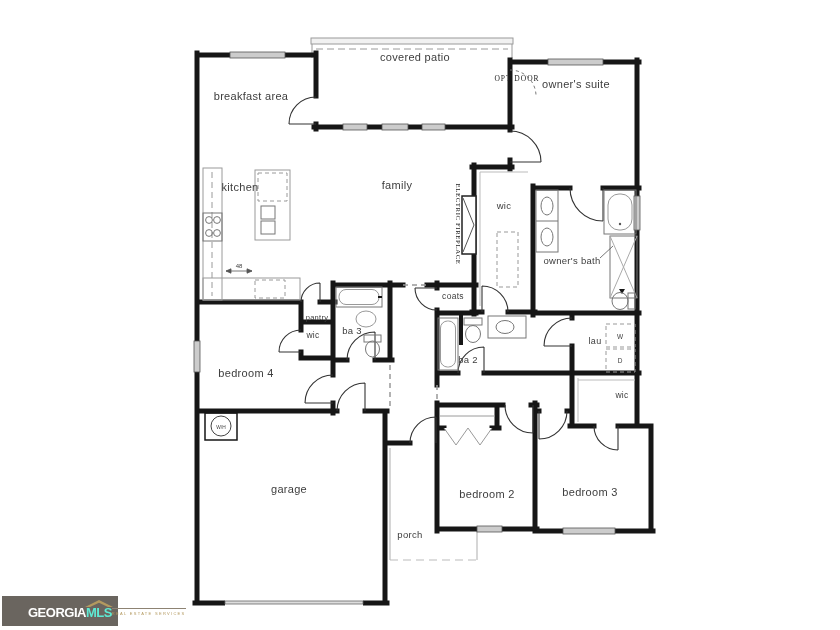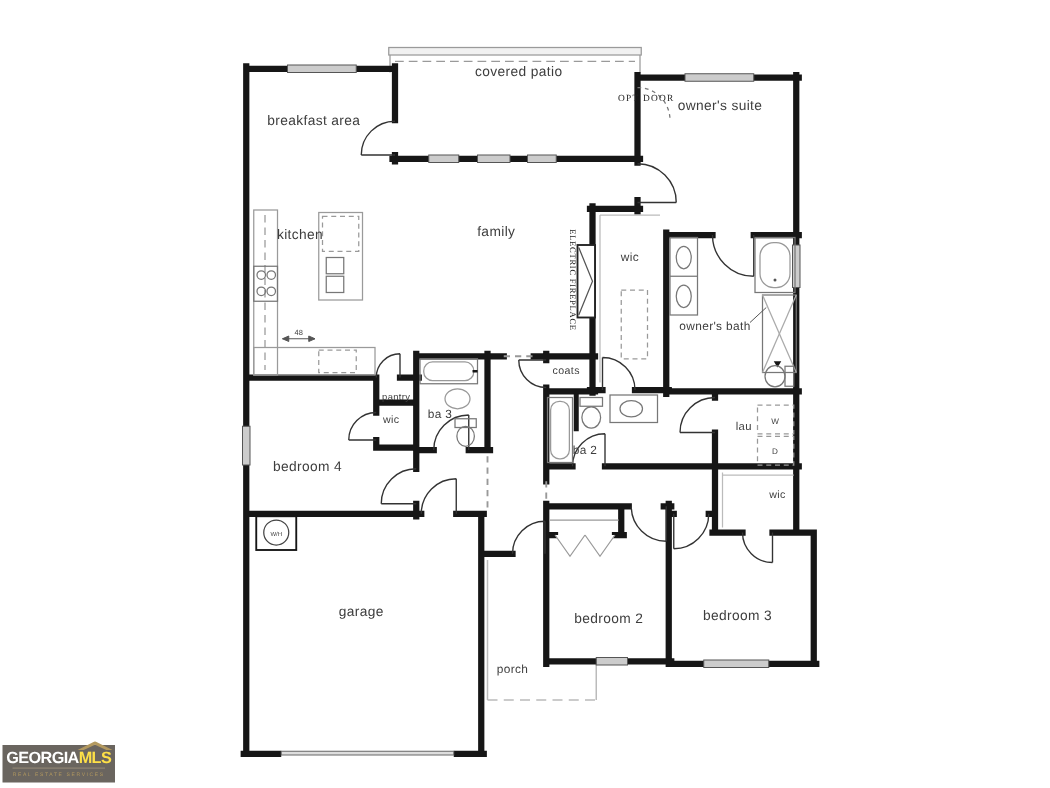--- a/index.html
+++ b/index.html
@@ -2,24 +2,24 @@
 <html><head>
 <meta charset="utf-8">
 <style>
   html,body{margin:0;padding:0;background:#ffffff;}
   .stage{position:relative;width:840px;height:630px;background:#ffffff;overflow:hidden;
          font-family:"Liberation Sans",sans-serif;}
   svg text{font-family:"Liberation Sans",sans-serif;fill:#3d3d3d;}
   svg text.serif{font-family:"Liberation Serif",serif;fill:#222;}
   
   .gmls{position:absolute;left:2px;top:596px;width:90px;height:30px;background:#6a655f;
-        display:flex;flex-direction:column;justify-content:flex-start;align-items:center;}
+        display:flex;flex-direction:row;justify-content:flex-start;align-items:center;padding-left:26px;}
   .gmls-row{display:flex;align-items:baseline;line-height:1;margin-top:3px;position:relative;}
   .gmls-georgia{color:#ffffff;font-size:13px;font-weight:bold;letter-spacing:-0.5px;}
-  .gmls-mls{color:#fde047;font-size:13px;font-weight:bold;letter-spacing:-0.5px;}
+  .gmls-mls{color:#5eead4;font-size:13px;font-weight:bold;letter-spacing:-0.5px;}
   .gmls-roof{position:absolute;right:-2px;top:-6px;width:30px;height:7px;}
   .gmls-tagline{color:#b3995f;font-size:4px;letter-spacing:1.3px;margin-top:2px;
                 border-top:0.5px solid #8d8373;padding-top:1.5px;white-space:nowrap;}
 </style>
 </head>
 <body>
 
 <div class="stage">
 <svg width="840" height="630" viewBox="0 0 840 630">
 

